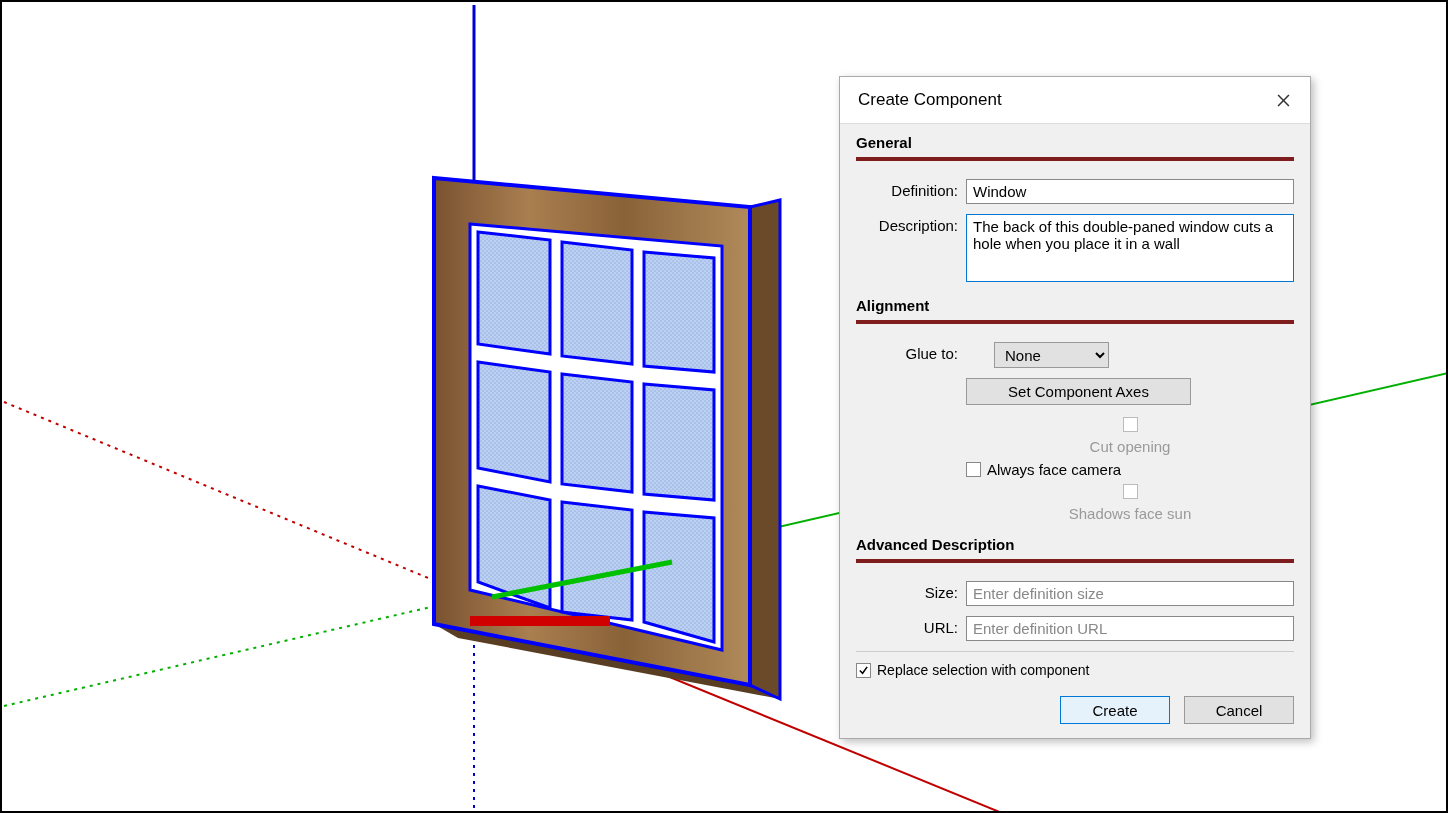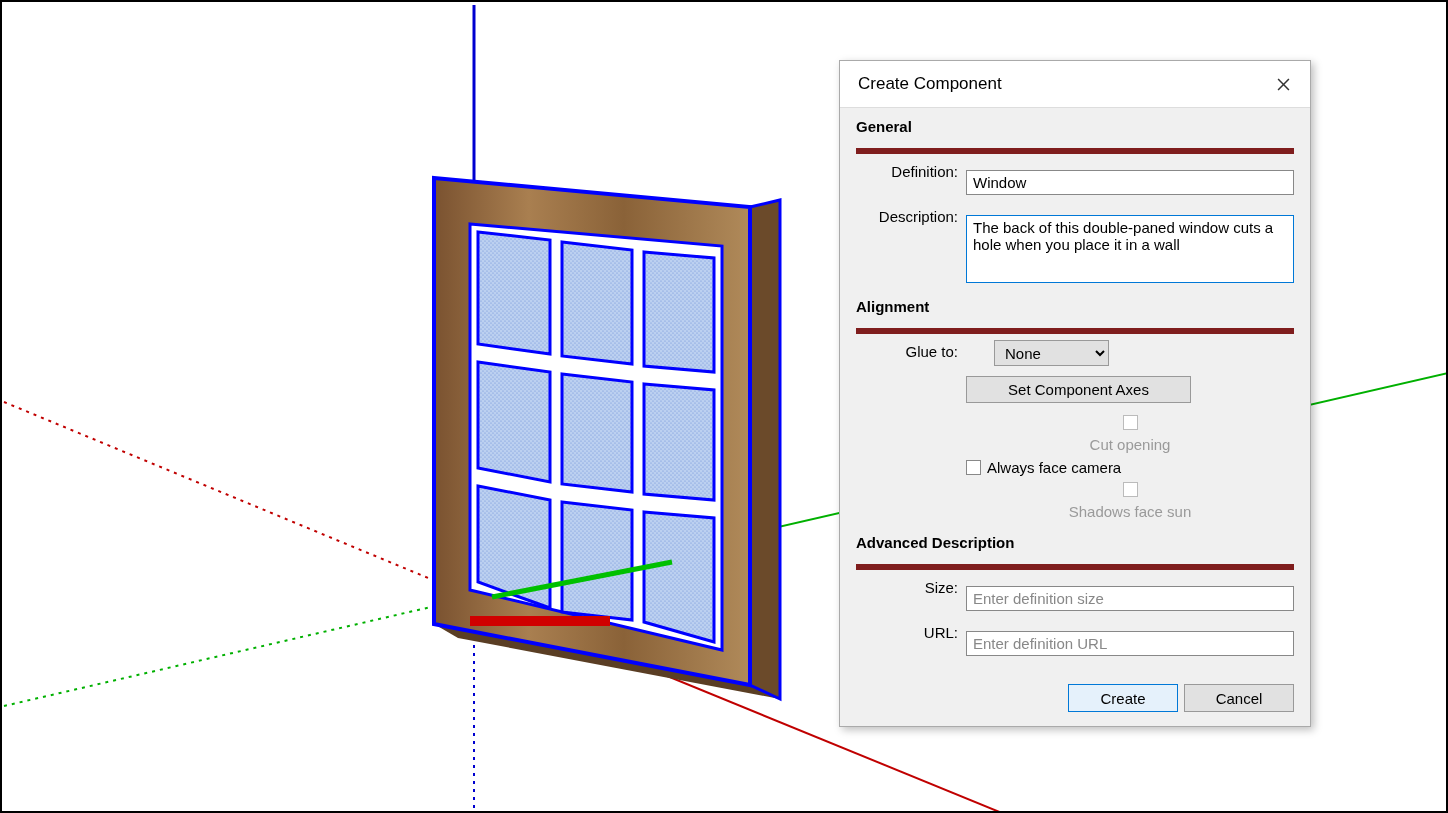--- a/index.html
+++ b/index.html
@@ -13,21 +13,21 @@
   overflow: hidden;
   border: 2px solid #000;
 }
 .viewport {
   position: absolute;
   inset: 0;
   background: #fff;
 }
 .dialog {
   position: absolute;
-  top: 58px;
+  top: 74px;
   left: 837px;
   width: 472px;
   background: #fff;
   border: 1px solid #aaa;
   box-shadow: 3px 3px 8px rgba(0,0,0,0.25);
 }
 .dialog-titlebar {
   display: flex;
   justify-content: space-between;
   align-items: center;
@@ -41,23 +41,23 @@
 }
 .dialog-close svg { width: 13px; height: 13px; }
 .dialog-body {
   background: #f0f0f0;
   border-top: 1px solid #ddd;
   padding: 8px 16px 14px 16px;
 }
 .section-header {
   font-weight: bold;
   font-size: 15px;
-  padding: 2px 0 13px 0;
-  border-bottom: 6px solid #7f1d1d;
-  margin-bottom: 6px;
+  padding: 2px 0 6px 0;
+  border-bottom: 4px solid #7f1d1d;
+  margin-bottom: 18px;
 }
 .form-row {
   display: flex;
   align-items: flex-start;
   margin-bottom: 10px;
 }
 .form-label {
   width: 110px;
   text-align: right;
   padding-right: 8px;
@@ -65,21 +65,20 @@
   font-size: 15px;
 }
 .form-field { flex: 1; }
 input[type=text], textarea {
   width: 100%;
   border: 1px solid #888;
   background: #fff;
   font-family: inherit;
   font-size: 15px;
   padding: 3px 6px;
-  margin-top: 10px;
 }
 textarea {
   height: 68px;
   resize: none;
   border: 1px solid #0078d7;
 }
 select {
   background: #e1e1e1;
   border: 1px solid #999;
   font-family: inherit;
@@ -120,21 +119,21 @@
   display:flex;
   align-items:center;
   gap:6px;
   padding: 10px 0 0 0;
   border-top: 1px solid #ccc;
   margin-top: 4px;
 }
 .dialog-actions {
   display:flex;
   justify-content:flex-end;
-  gap:6px;
+  gap:14px;
   padding-top: 18px;
 }
 .dialog-actions .btn { width: 110px; height: 28px; }
 input::placeholder, textarea::placeholder { color:#888; }
 </style>
 </head>
 <body>
 
 <div class="viewport">
   <svg width="1448" height="813" viewBox="0 0 1448 813">
@@ -257,19 +256,27 @@
 
     <div class="form-row">
       <div class="form-label">Size:</div>
       <div class="form-field"><input type="text" placeholder="Enter definition size" style=""></div>
     </div>
     <div class="form-row">
       <div class="form-label">URL:</div>
       <div class="form-field"><input type="text" placeholder="Enter definition URL" style=""></div>
     </div>
 
+    <div class="bottom-check">
+      <span class="chk checked">
+        <svg viewBox="0 0 12 12">
+            <polyline points="2,6 5,9 10,2" fill="none" stroke="#000" stroke-width="1.6"></polyline>
+          </svg>
+      </span>
+      <span>Replace selection with component</span>
+    </div>
 
     <div class="dialog-actions">
       <button class="btn btn-primary">Create</button>
       <button class="btn">Cancel</button>
     </div>
   </div>
 </div>
 
 </body></html>

